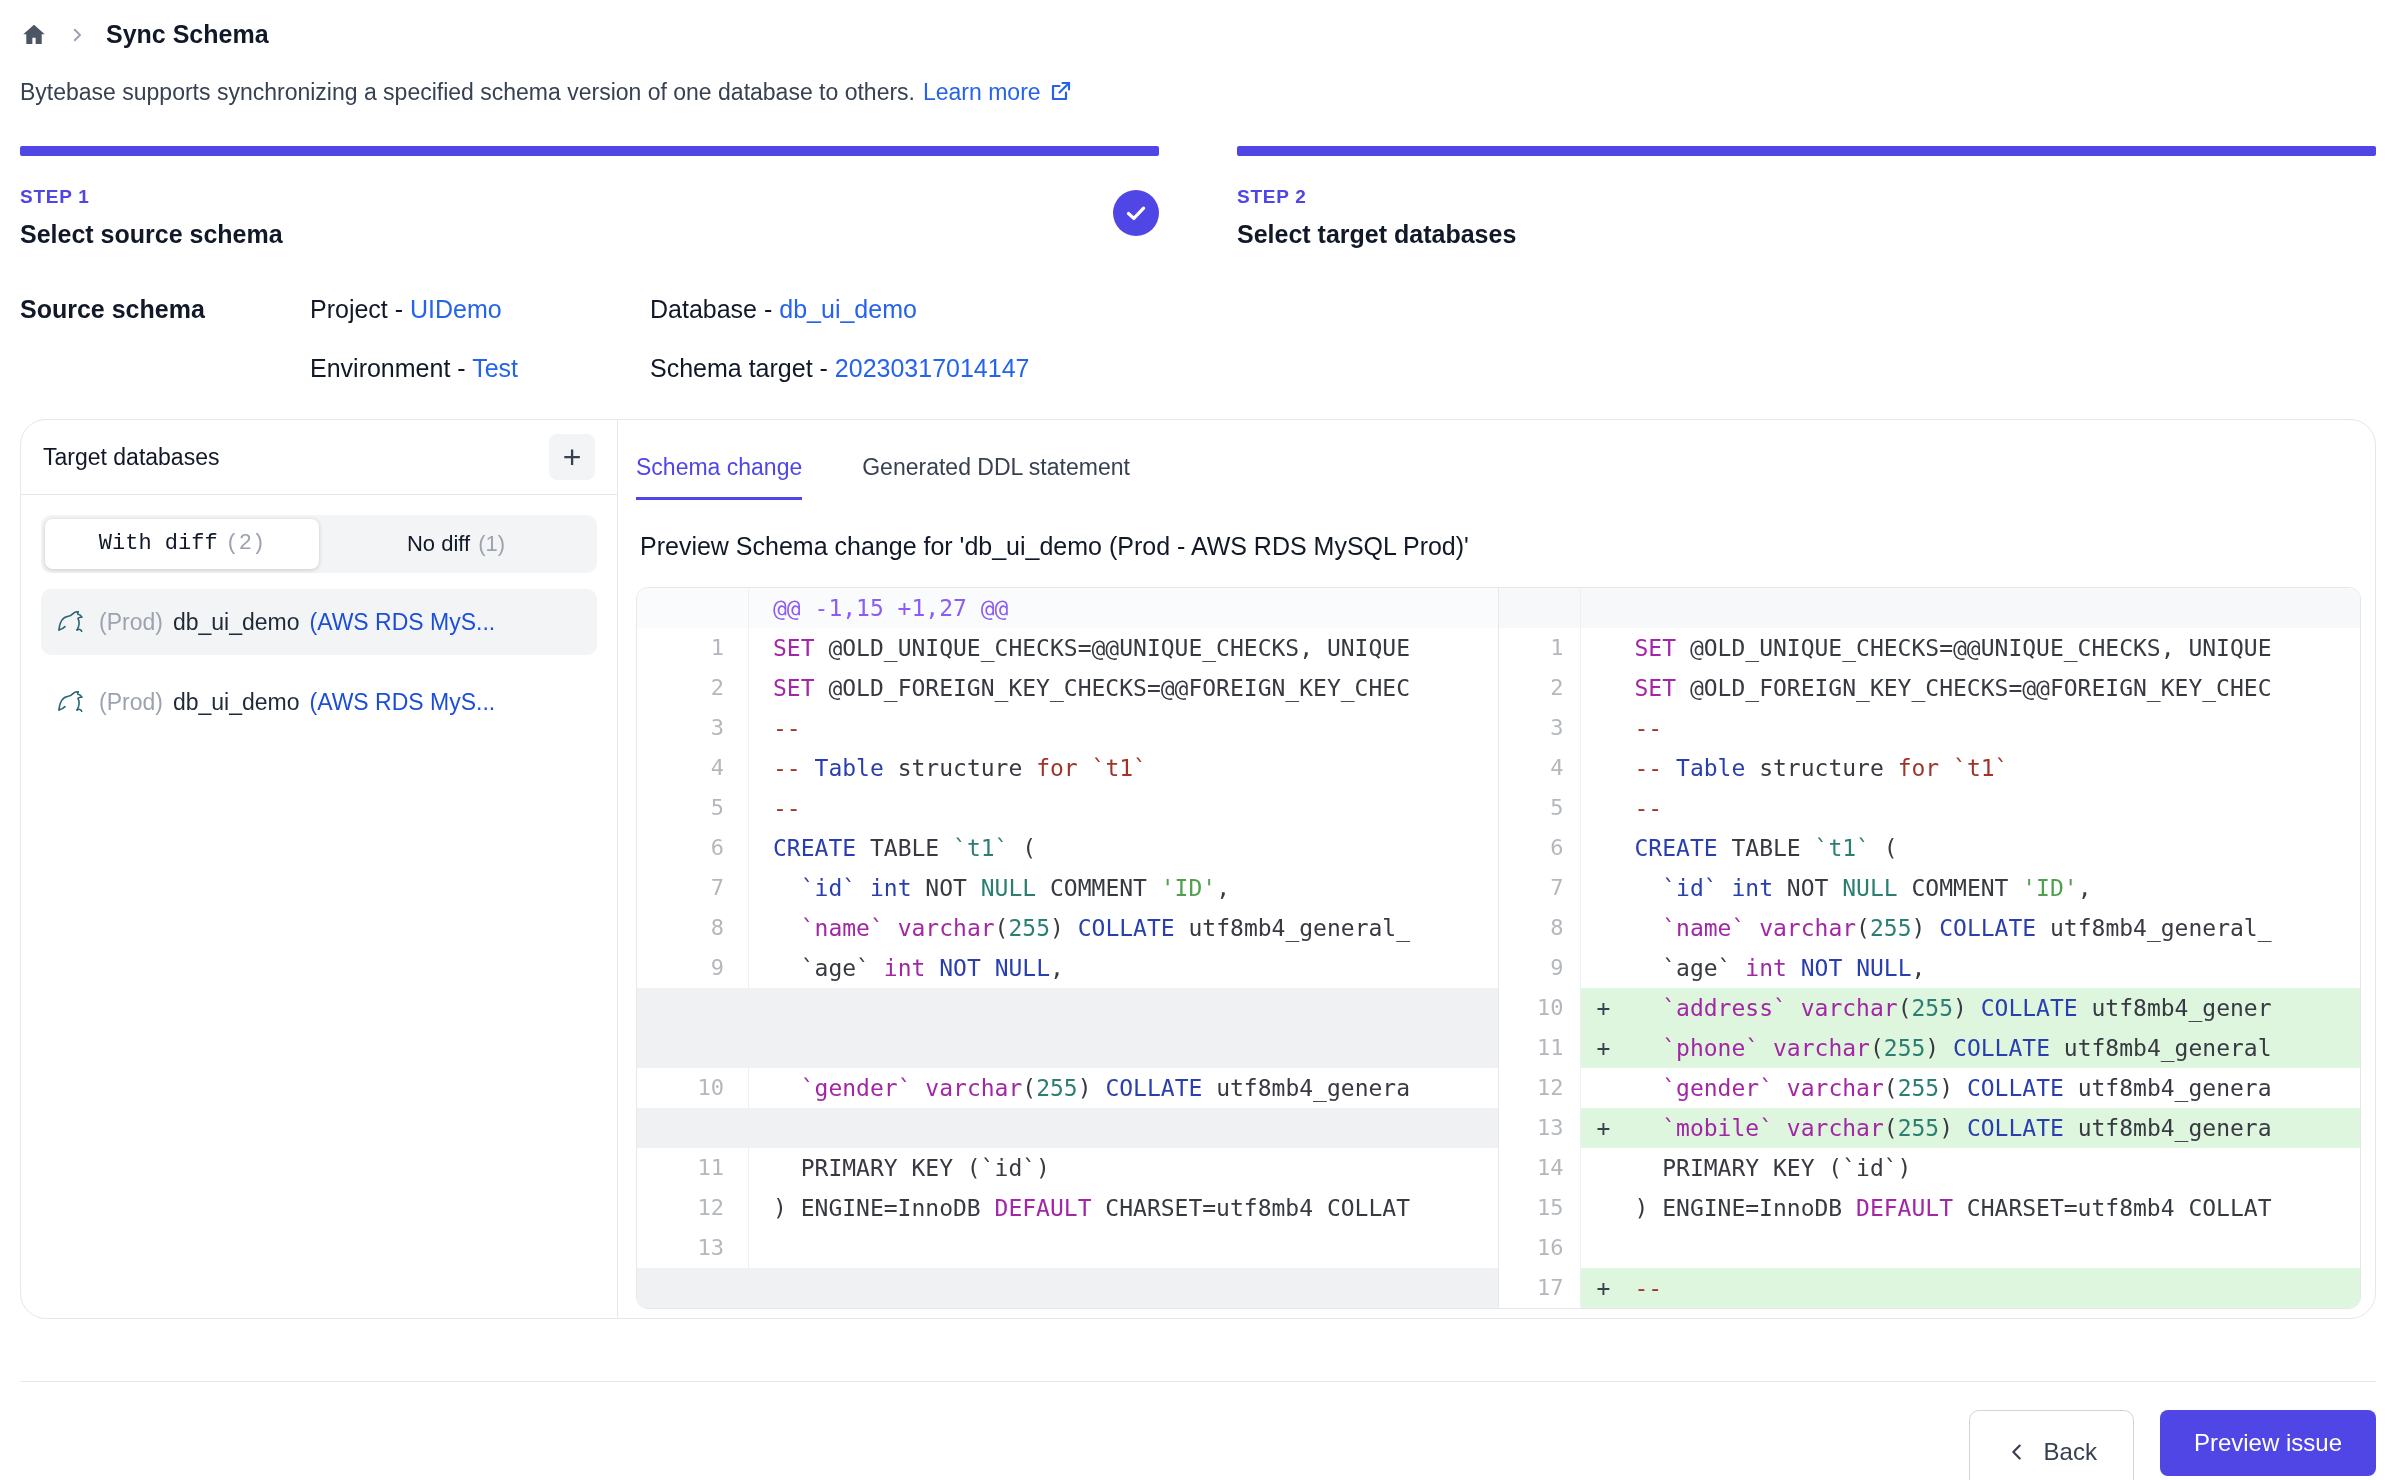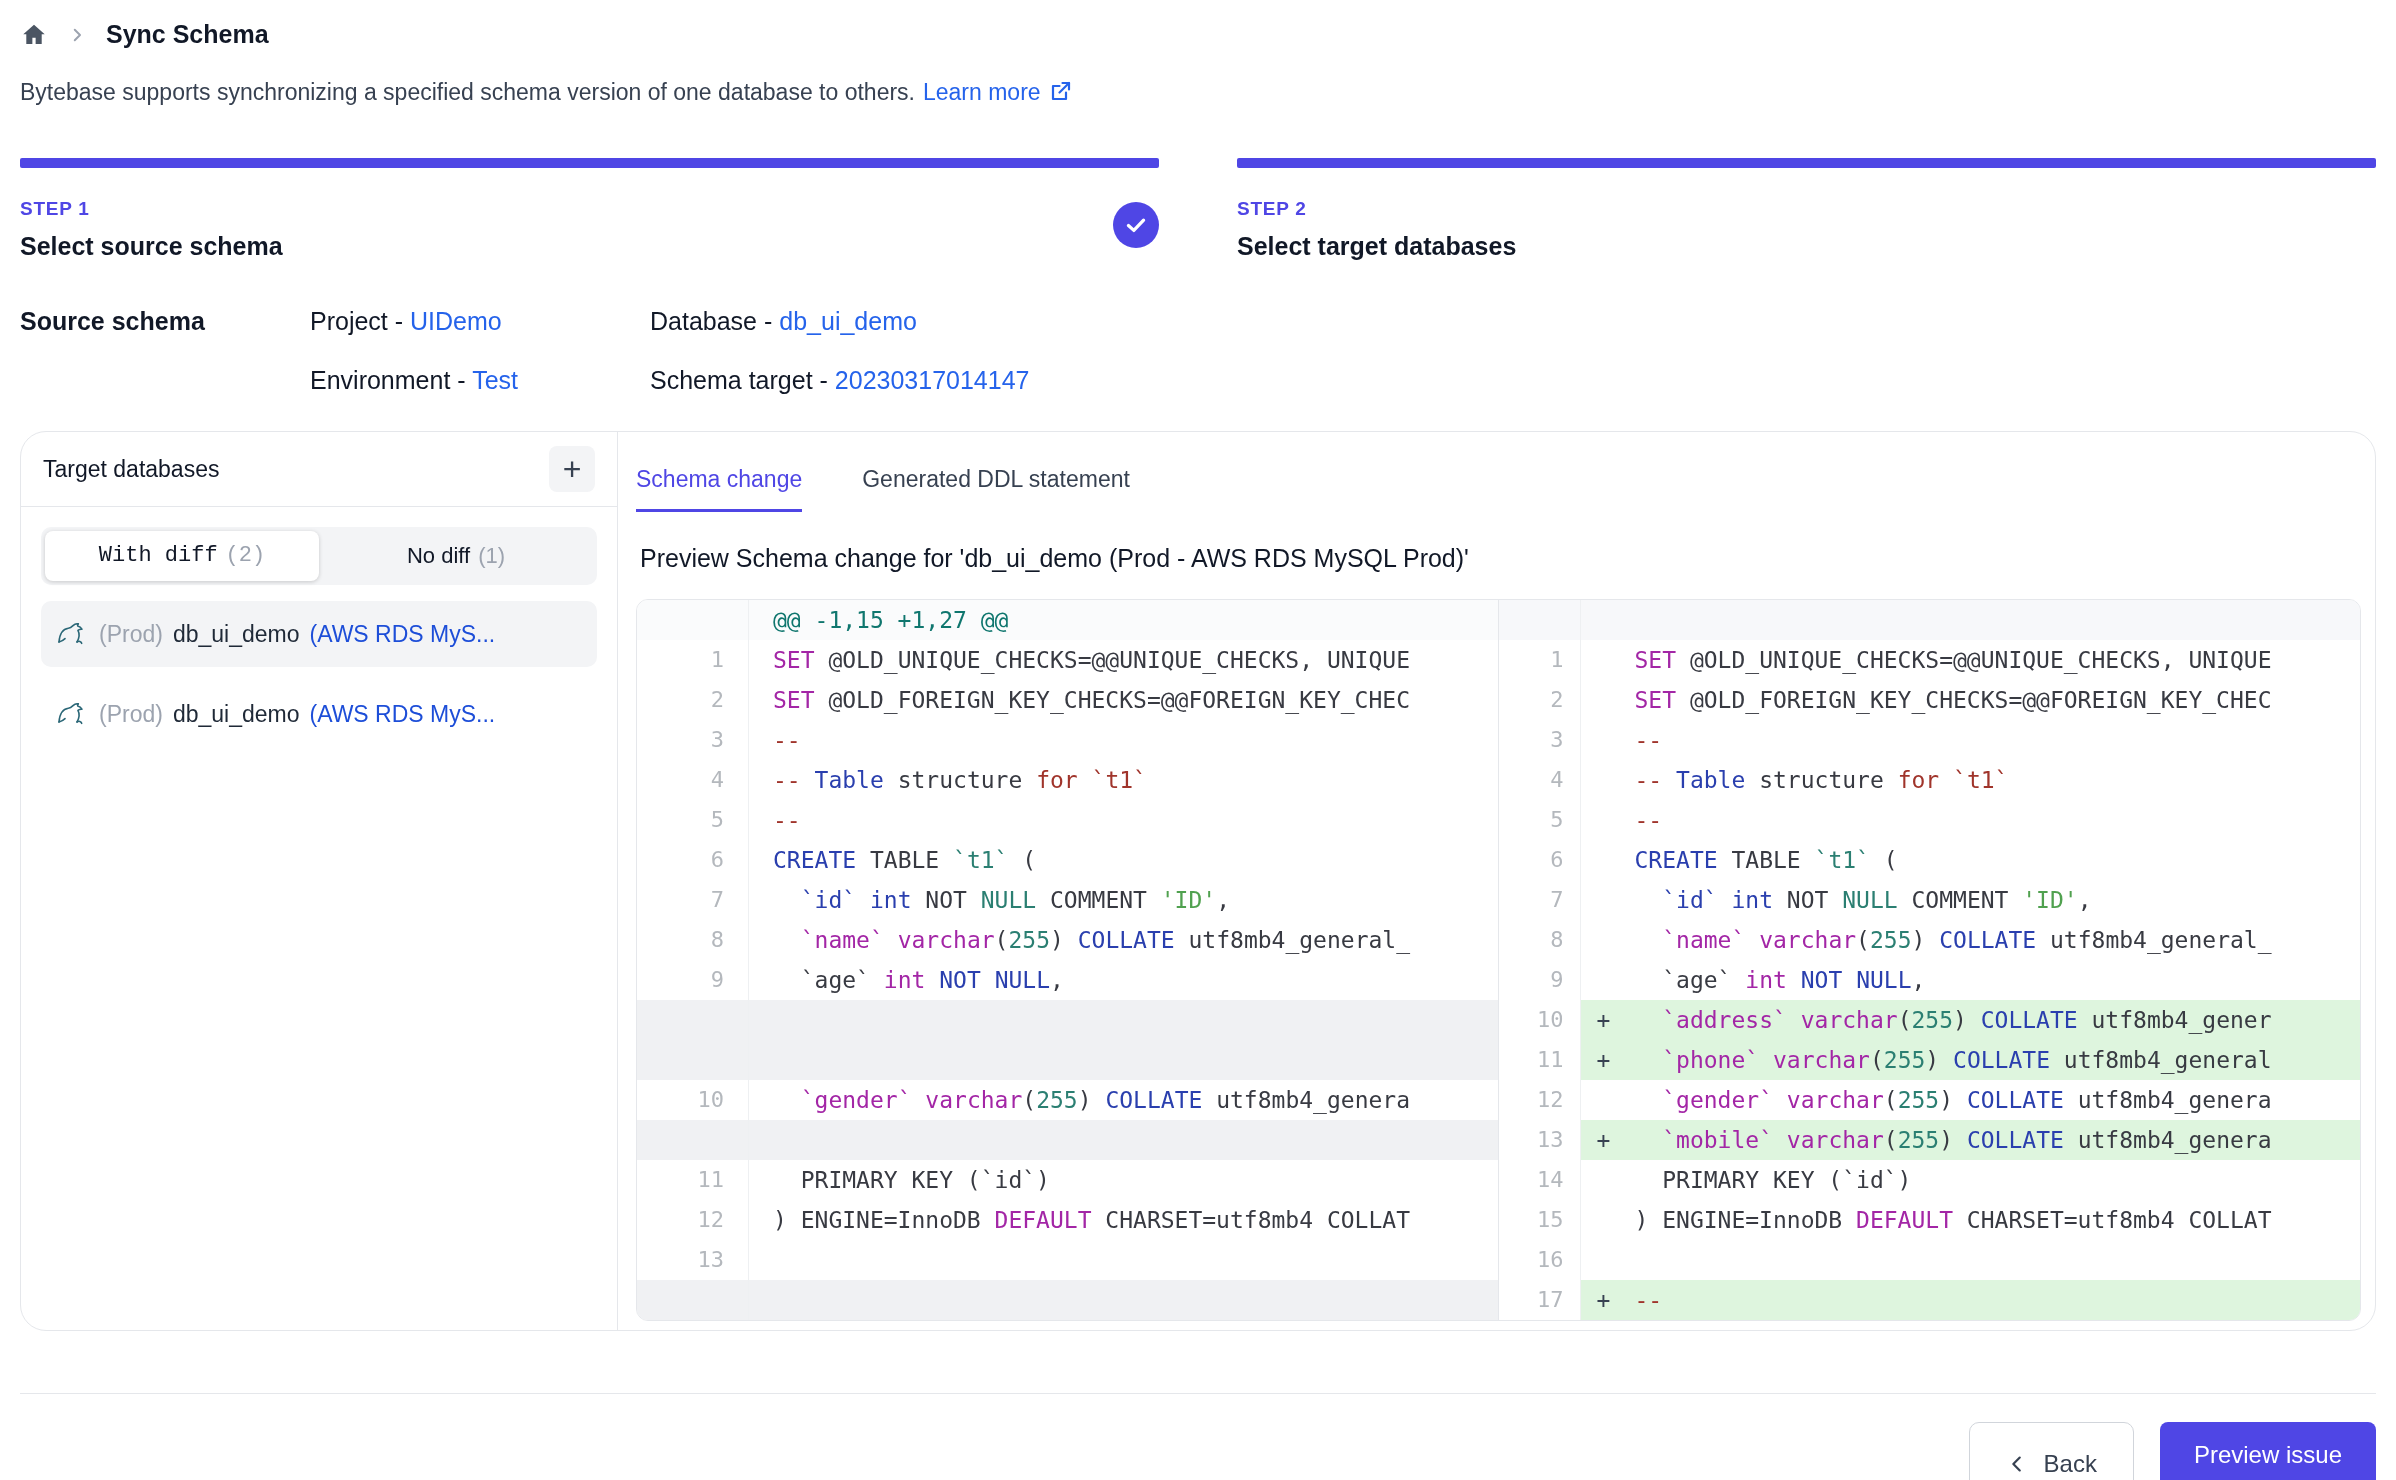--- a/index.html
+++ b/index.html
@@ -20,21 +20,21 @@
   .crumb-home svg{display:block;}
   .crumb-sep svg{display:block;}
   .crumb-title{font-size:25px;font-weight:600;color:#111827;}
 
   
   .desc{margin:30px 0 0 0;font-size:23px;color:#374151;}
   .learn-link{color:var(--link);text-decoration:none;font-weight:500;margin-left:8px;white-space:nowrap;}
   .learn-link svg{vertical-align:-3px;margin-left:8px;}
 
   
-  .steps{display:flex;gap:78px;margin-top:52px;}
+  .steps{display:flex;gap:78px;margin-top:40px;}
   .step{flex:1;min-width:0;}
   .step-bar{height:10px;background:var(--accent);border-radius:2px;}
   .step-head{display:flex;justify-content:space-between;align-items:flex-start;margin-top:30px;}
   .step-label{font-size:19px;font-weight:700;color:var(--accent);letter-spacing:.04em;}
   .step-title{font-size:25px;font-weight:600;color:#111827;margin-top:12px;}
   .check-circle{width:46px;height:46px;border-radius:50%;background:var(--accent);
     display:flex;align-items:center;justify-content:center;flex-shrink:0;margin-top:4px;}
 
   
   .source-grid{display:grid;grid-template-columns:290px 340px auto;row-gap:30px;
@@ -78,21 +78,21 @@
   .pane.left{border-right:1px solid #e5e7eb;}
   .drow{display:flex;height:40px;line-height:40px;}
   .gut{flex:0 0 112px;text-align:right;padding-right:24px;color:#b4b8bd;
     border-right:1px solid #eef0f2;font-size:22px;}
   .pane.right .gut{flex:0 0 82px;padding-right:16px;}
   .mark{flex:0 0 46px;text-align:center;color:#374151;}
   .codecell{flex:1;min-width:0;white-space:pre;overflow:hidden;padding-left:24px;}
   .pane.right .codecell{padding-left:8px;}
   .drow.ph{background:#f0f1f3;}
   .drow.hdr{background:#fafbfc;}
-  .drow.hdr .codecell{color:#0f766e;}
+  .drow.hdr .codecell{color:#8b5cf6;}
   .drow.hph{background:#f7f8fa;}
   .drow.added .mark,.drow.added .codecell{background:var(--added);}
   .c-k{color:#a326a6;}
   .c-b{color:#2a3fae;}
   .c-t{color:#2b7f72;}
   .c-g{color:#50a14f;}
   .c-r{color:#a0342b;}
   .c-d{color:#383a42;}
 
   

